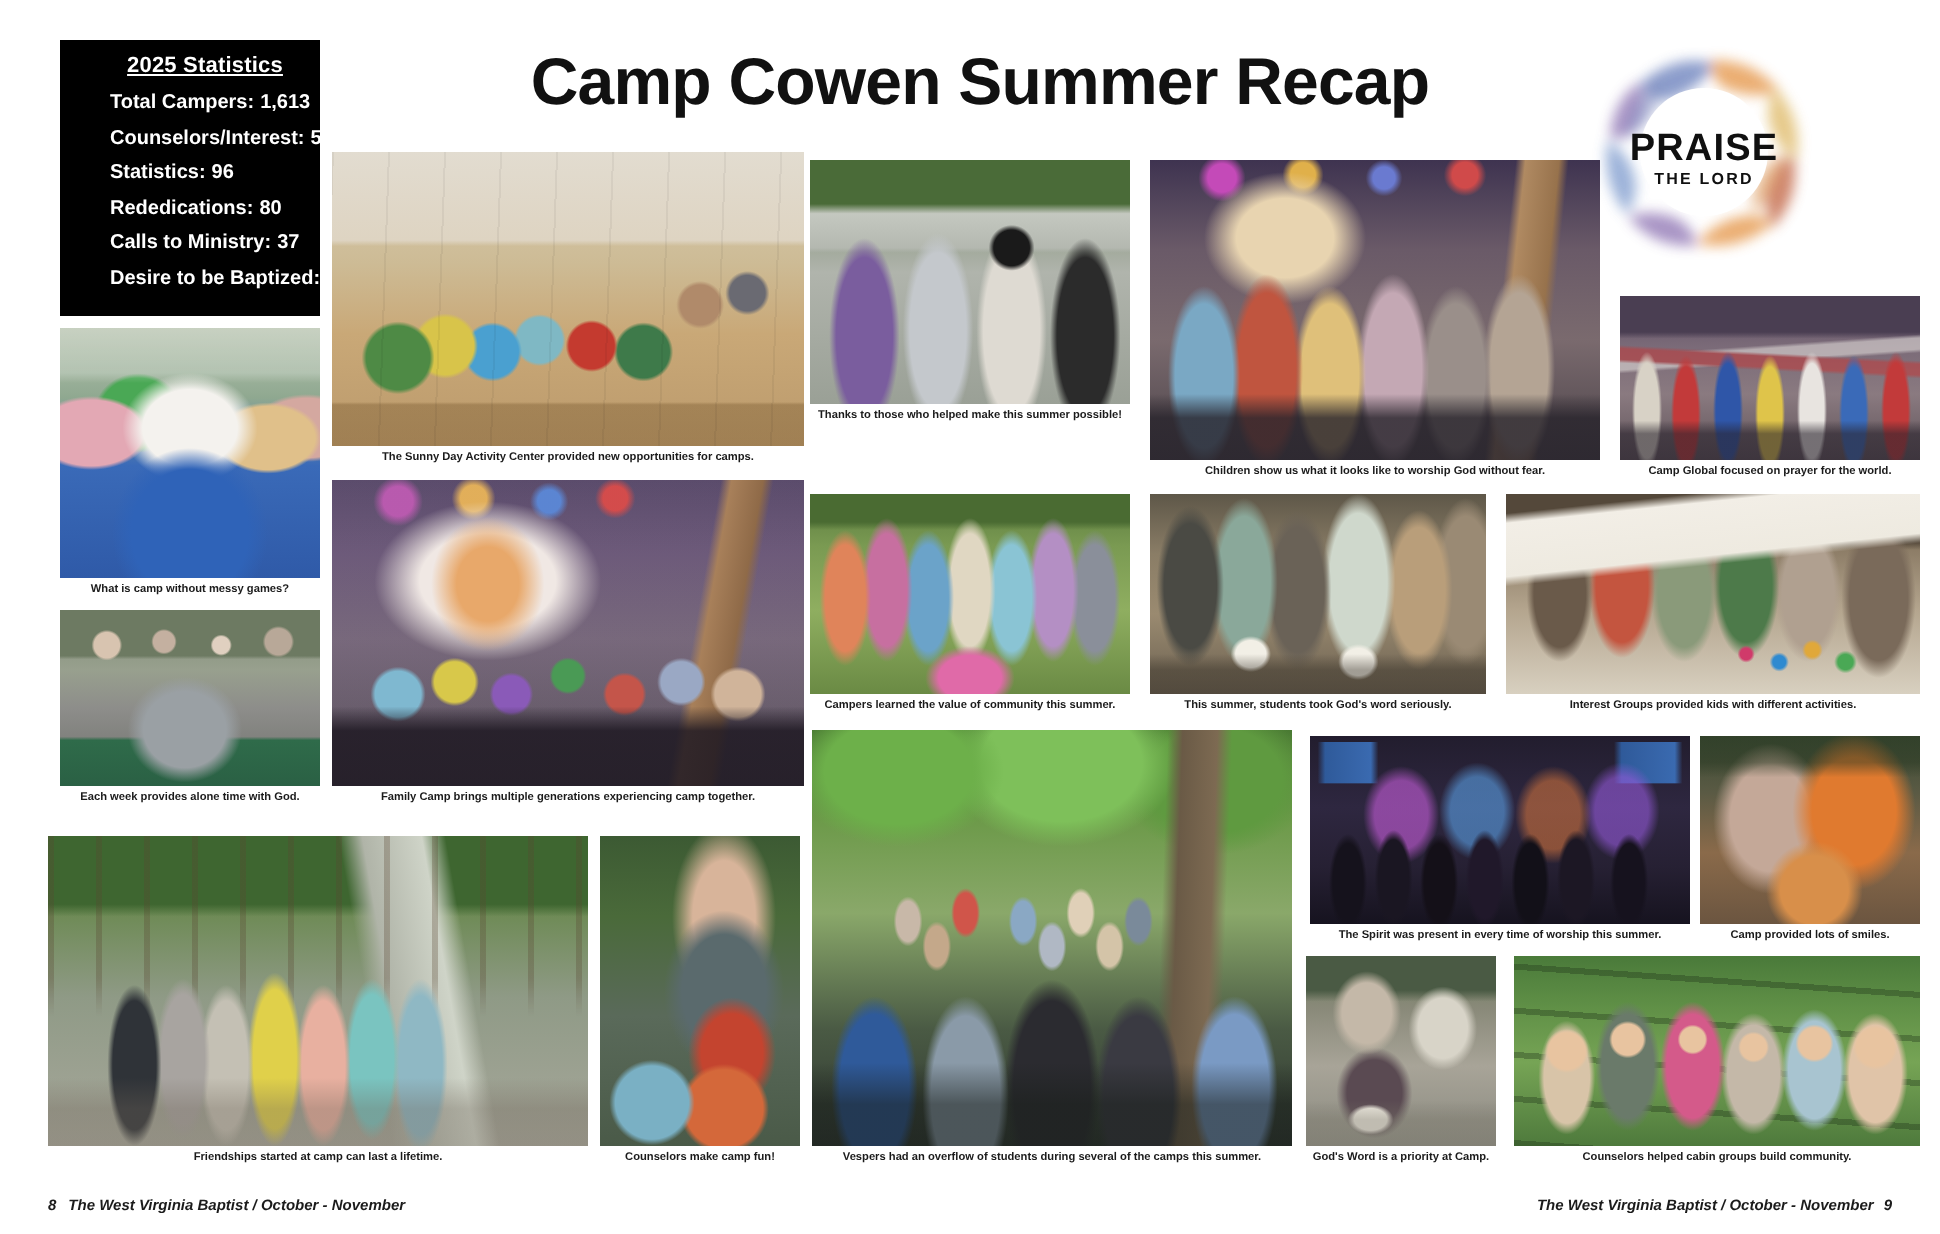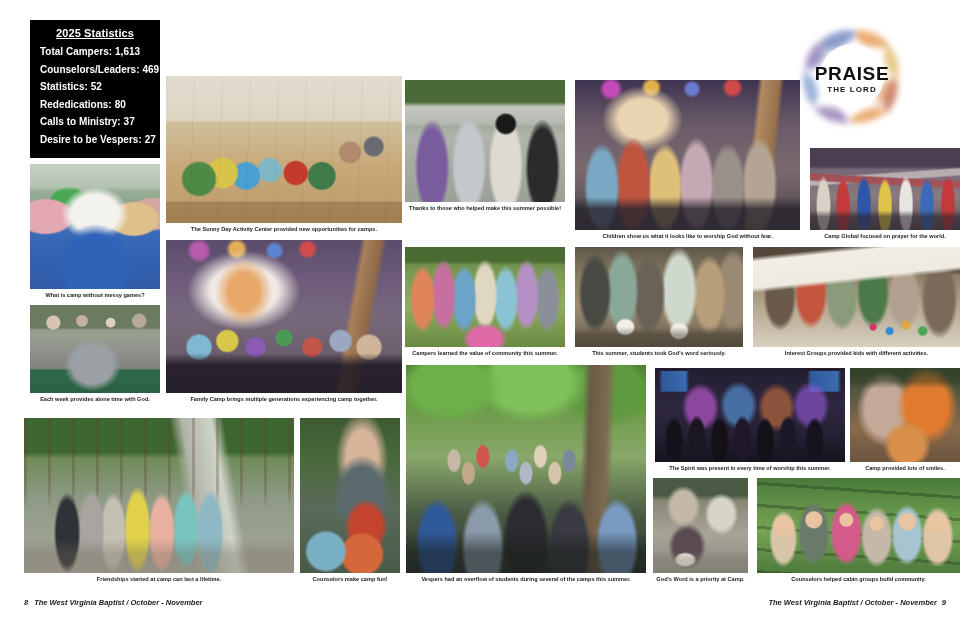--- a/index.html
+++ b/index.html
@@ -14,21 +14,21 @@
     width: 970px; height: 617px;
     background: #ffffff;
   }
 
   
   #stats-box {
     position: absolute; left: 30px; top: 20px;
     width: 130px; height: 138px;
     background: #000000;
     color: #ffffff;
-    padding: 7px 8px 0 8px;
+    padding: 7px 8px 0 23px;
   }
   #stats-title {
     font-size: 11px; font-weight: bold; text-align: center;
     text-decoration: underline; margin-bottom: 7px;
     letter-spacing: .1px;
   }
   .stat-row {
     font-size: 10px; font-weight: bold;
     margin: 0 0 6.5px 0; text-align: left; padding-left: 2px;
     white-space: nowrap;
@@ -96,36 +96,37 @@
 <body>
 
 <div id="page">
 
   <div id="stats-box">
     <div id="stats-title">2025 Statistics</div>
     <div class="stat-row">
       <span>Total Campers:</span><span class="sv">1,613</span>
     </div>
     <div class="stat-row">
-      <span>Counselors/Leaders:</span><span class="sv">469</span>
-    </div>
-    <div class="stat-row">
-      <span>Statistics:</span><span class="sv">52</span>
+      <span>Counselors/Interest:</span><span class="sv">566</span>
+    </div>
+    <div class="stat-row">
+      <span>Statistics:</span><span class="sv">96</span>
     </div>
     <div class="stat-row">
       <span>Rededications:</span><span class="sv">80</span>
     </div>
     <div class="stat-row">
       <span>Calls to Ministry:</span><span class="sv">37</span>
     </div>
     <div class="stat-row">
-      <span>Desire to be Vespers:</span><span class="sv">27</span>
-    </div>
-  </div>
-
+      <span>Desire to be Baptized:</span><span class="sv">27</span>
+    </div>
+  </div>
+
+  <div id="page-title">Camp Cowen Summer Recap</div>
 
   <div id="logo">
     <svg viewBox="0 0 125 112" xmlns="http://www.w3.org/2000/svg">
       <defs>
         <filter id="blob" x="-25%" y="-25%" width="150%" height="150%">
           <feGaussianBlur stdDeviation="3.2"></feGaussianBlur>
         </filter>
       </defs>
       <g filter="url(#blob)" opacity="0.88">
         <path d="M30 22 Q48 6 68 12 Q58 26 44 30 Q34 30 30 22Z" fill="#7b8fc4"></path>

